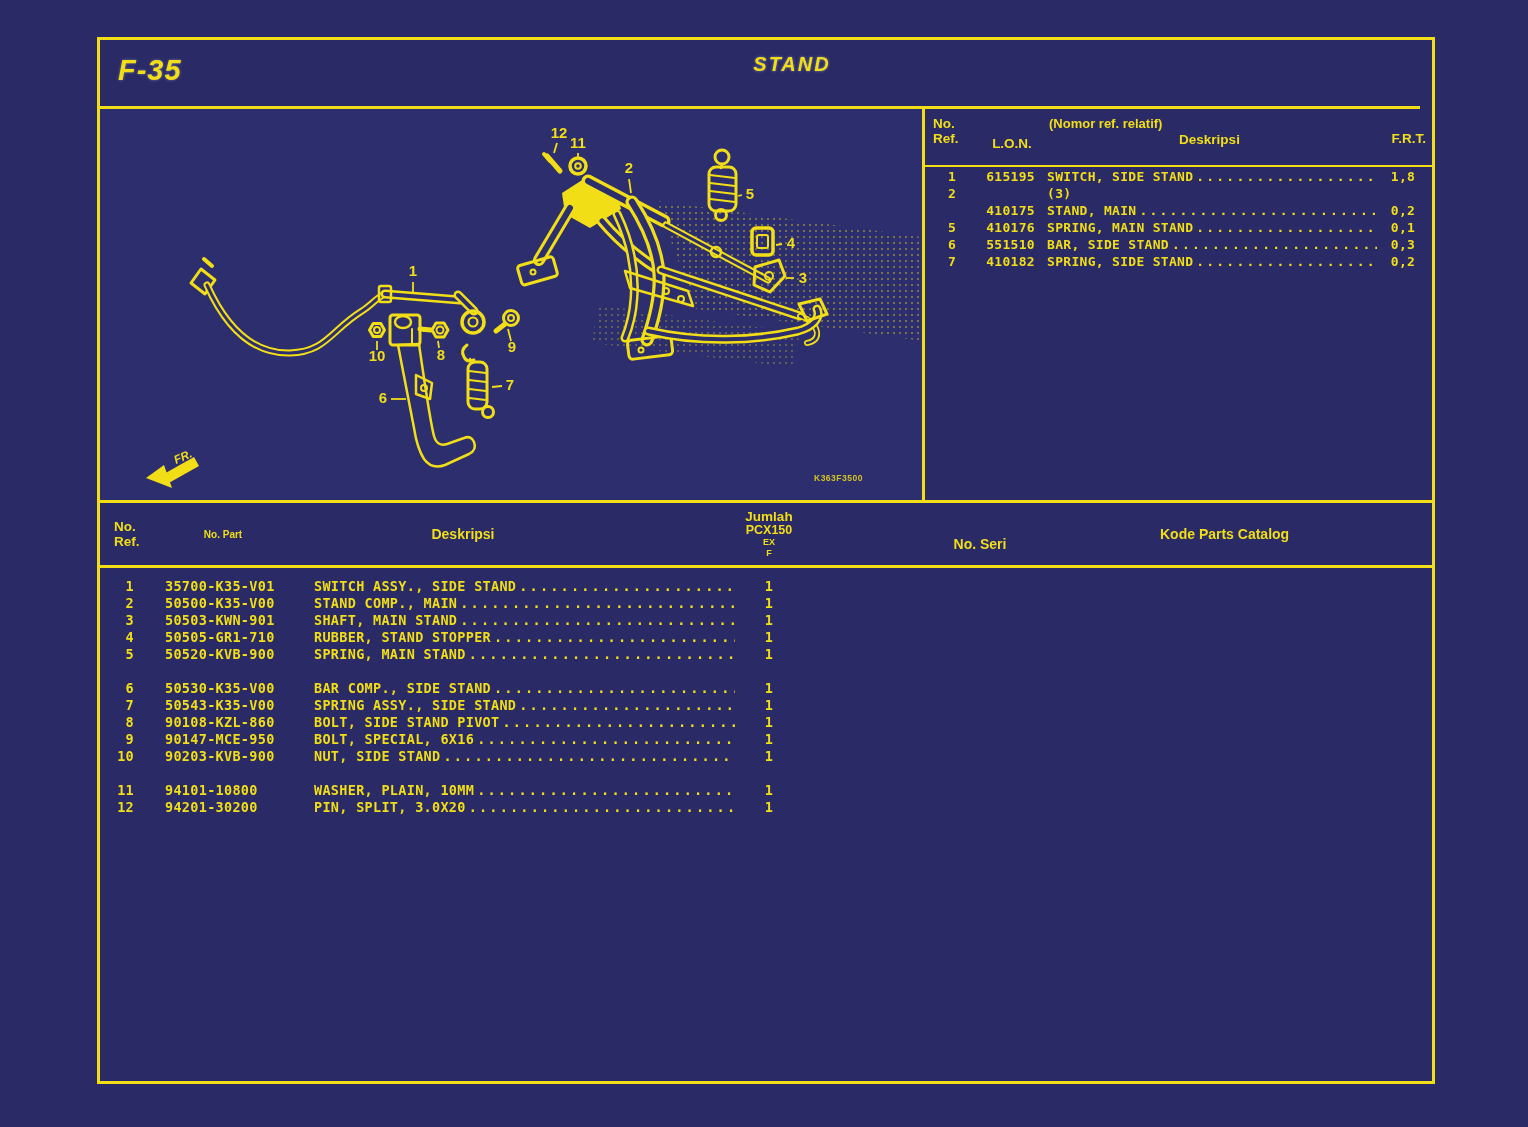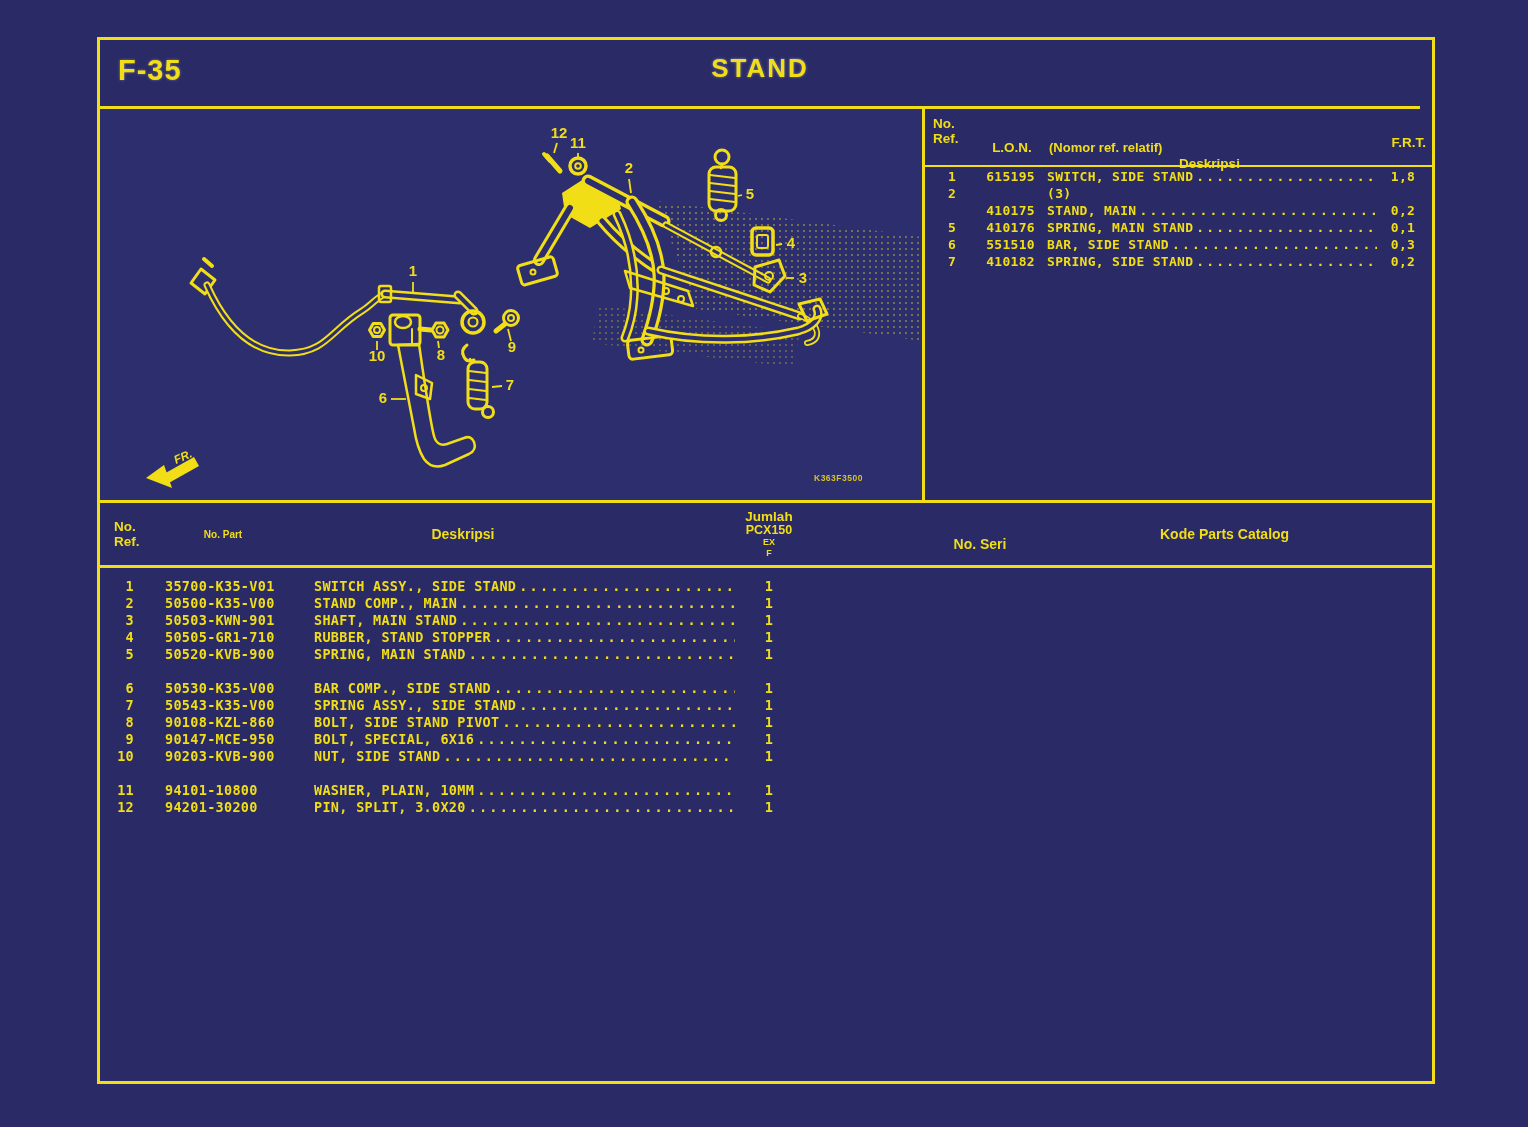--- a/index.html
+++ b/index.html
@@ -12,44 +12,44 @@
     width:1528px;height:1127px;position:relative;overflow:hidden;
     background:var(--bg);
     font-family:"Liberation Sans",sans-serif;
     color:var(--y);
   }
   .frame{
     position:absolute;left:97px;top:37px;width:1332px;height:1041px;
     border:3px solid var(--y);
   }
   
-  .titlebar{position:absolute;left:0;top:0;right:12px;height:66px;border-bottom:3px solid var(--y);}
+  .titlebar{position:absolute;left:0;top:0;right:12px;height:66px;border-bottom:3px solid var(--y);font-style:italic;}
   .code{
     position:absolute;left:18px;top:14px;font-size:29px;font-weight:bold;letter-spacing:1px;
     text-shadow:0 0 3px rgba(255,255,255,.35);
   }
   .title{
-    position:absolute;left:50%;top:13px;transform:translateX(-50%);
-    font-size:26px;font-weight:bold;letter-spacing:2px;
+    position:absolute;left:50%;top:13px;margin-left:32px;transform:translateX(-50%);
+    font-size:20px;font-weight:bold;letter-spacing:2px;
     text-shadow:0 0 3px rgba(255,255,255,.4);
   }
   
   .topsec{position:absolute;left:0;top:69px;width:100%;height:391px;border-bottom:3px solid var(--y);}
   .diagram{position:absolute;left:0;top:0;width:822px;height:391px;background:var(--bgd);border-right:3px solid var(--y);}
   .diagram svg{position:absolute;left:0;top:0;}
   
   .lon{position:absolute;left:825px;top:0;right:0;bottom:0;}
   .lon-head{
     position:absolute;top:0;left:0;right:0;height:49px;border-bottom:2px solid var(--y);
     display:grid;grid-template-columns:46px 66px 1fr 52px;padding:7px 6px 0 8px;font-weight:bold;
   }
   .lh-no{font-size:13.5px;line-height:15px;}
   .lh-lon{font-size:13.5px;align-self:center;text-align:center;margin-top:6px;}
   .lh-desc{font-size:13px;line-height:16px;}
-  .lh-desc .l1{display:block;padding-left:4px;margin-top:24px;}
+  .lh-desc .l1{display:block;padding-left:4px;}
   .lh-desc .l2{display:block;text-align:center;font-size:13.5px;}
   .lh-frt{font-size:13.5px;align-self:center;text-align:right;margin-top:-4px;}
   .lon-rows{
     position:absolute;top:51px;left:0;right:0;padding:8px 6px 0 8px;
     font-family:"DejaVu Sans Mono",monospace;font-weight:bold;font-size:13px;letter-spacing:.3px;
   }
   .lrow{display:grid;grid-template-columns:38px 66px 1fr 46px;line-height:17px;}
   .lr-ref{text-align:center;}
   .lr-lon{text-align:right;padding-right:2px;}
   .lr-desc{display:flex;padding-left:10px;min-width:0;white-space:nowrap;}

